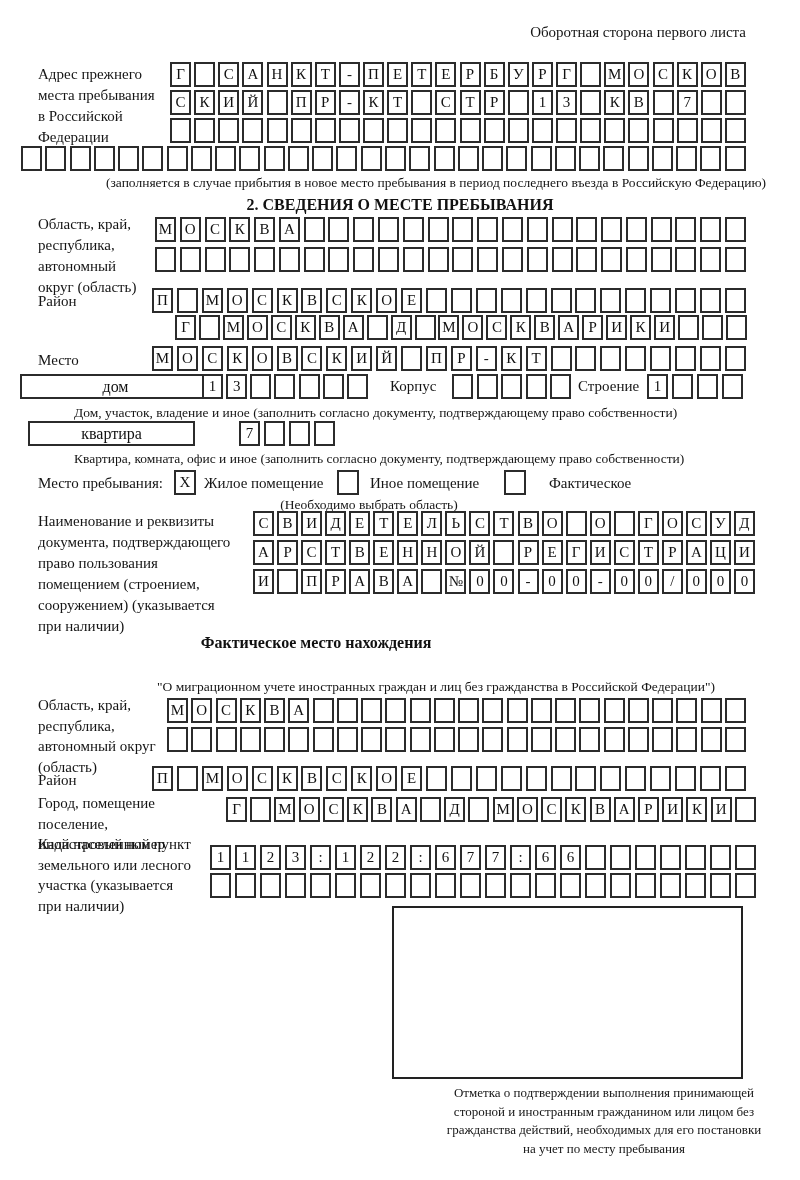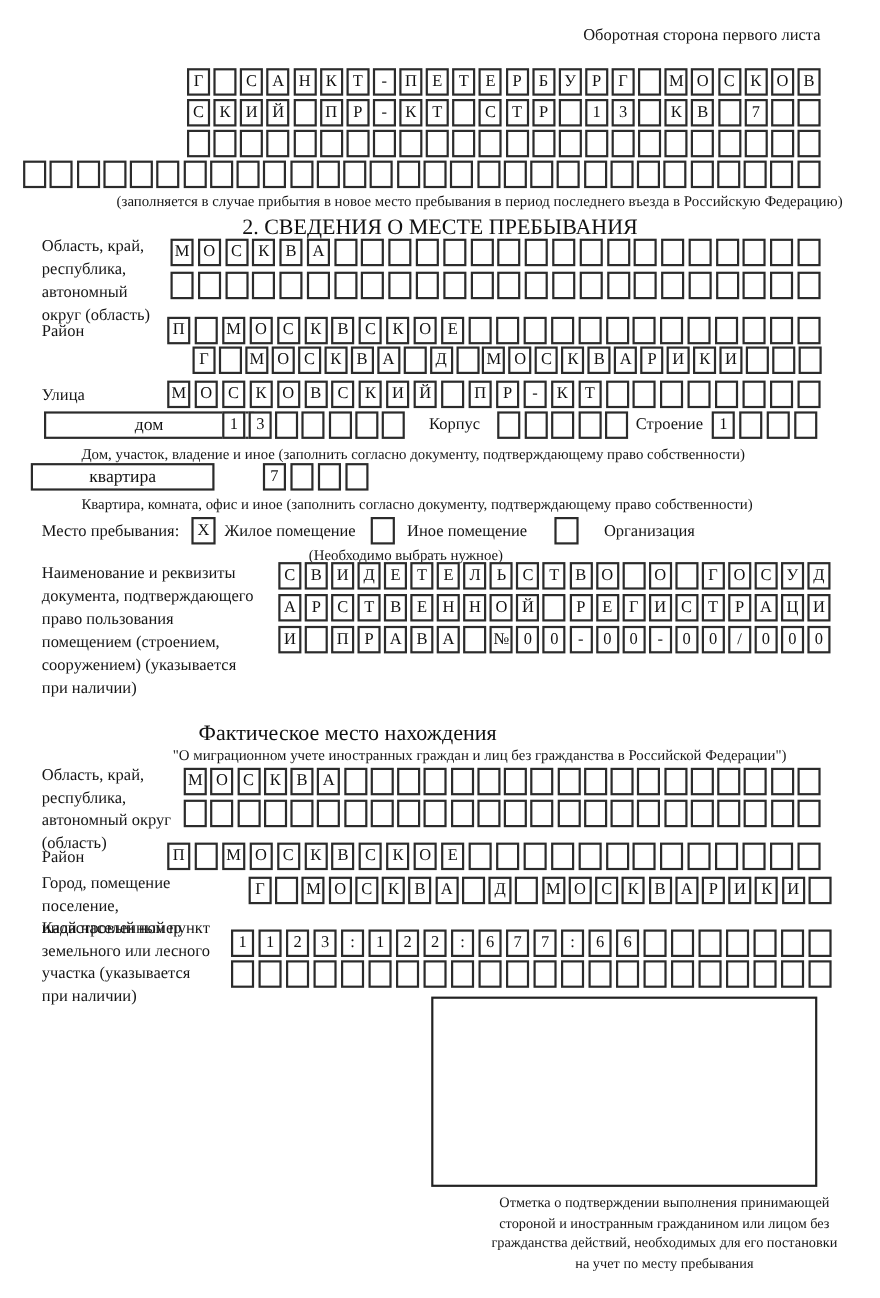--- a/index.html
+++ b/index.html
@@ -5,21 +5,21 @@
   html,body{margin:0;padding:0;}
   body{
     width:800px;height:1180px;background:#ffffff;color:#111;
     font-family:"Liberation Serif", serif;position:relative;overflow:hidden;
   }
   .abs{position:absolute;}
   .label{position:absolute;font-size:15px;line-height:21px;white-space:pre-line;color:#151515;}
   .note{position:absolute;font-size:13.5px;line-height:18px;color:#151515;white-space:pre-line;padding-left:36px;}
   .center{text-align:center;}
   .right{text-align:right;}
-  .title{position:absolute;font-weight:normal;font-size:20px;color:#111;text-align:center;}
+  .title{position:absolute;font-weight:bold;font-size:16px;color:#111;text-align:center;}
   .cellrow{position:absolute;display:flex;justify-content:space-between;}
   .cell{
     width:21px;height:25px;border:2px solid #2b2b2b;box-sizing:border-box;
     display:flex;align-items:center;justify-content:center;
     font-size:15px;color:#111;flex:0 0 auto;background:#fff;
   }
   .widebox{
     position:absolute;border:2px solid #2b2b2b;box-sizing:border-box;height:25px;
     display:flex;align-items:center;justify-content:center;font-size:16px;background:#fff;
   }
@@ -29,20 +29,24 @@
   }
   .bigbox{position:absolute;border:2px solid #222;box-sizing:border-box;background:#fff;}
 </style>
 </head>
 <body>
 
 <div class="abs" style="left:0;top:0;width:800px;height:1180px;">
 
   <div class="label right" style="left:400px;top:22px;width:346px;">Оборотная сторона первого листа</div>
 
+  <div class="label" style="left:38px;top:64px;width:135px;">Адрес прежнего
+места пребывания
+в Российской
+Федерации</div>
   <div class="cellrow" style="left:170px;top:62px;width:576px;">
       <div class="cell">Г</div>
       <div class="cell"></div>
       <div class="cell">С</div>
       <div class="cell">А</div>
       <div class="cell">Н</div>
       <div class="cell">К</div>
       <div class="cell">Т</div>
       <div class="cell">-</div>
       <div class="cell">П</div>
@@ -255,21 +259,21 @@
       <div class="cell">А</div>
       <div class="cell">Р</div>
       <div class="cell">И</div>
       <div class="cell">К</div>
       <div class="cell">И</div>
       <div class="cell"></div>
       <div class="cell"></div>
       <div class="cell"></div>
     </div>
 
-  <div class="label" style="left:38px;top:350px;width:100px;">Улица</div>
+  <div class="label" style="left:38px;top:350px;width:100px;">Место</div>
   <div class="cellrow" style="left:152px;top:346px;width:594px;">
       <div class="cell">М</div>
       <div class="cell">О</div>
       <div class="cell">С</div>
       <div class="cell">К</div>
       <div class="cell">О</div>
       <div class="cell">В</div>
       <div class="cell">С</div>
       <div class="cell">К</div>
       <div class="cell">И</div>
@@ -283,21 +287,21 @@
       <div class="cell"></div>
       <div class="cell"></div>
       <div class="cell"></div>
       <div class="cell"></div>
       <div class="cell"></div>
       <div class="cell"></div>
       <div class="cell"></div>
       <div class="cell"></div>
     </div>
 
-  <div class="widebox" style="left:40px;top:374px;width:191px;">дом</div>
+  <div class="widebox" style="left:20px;top:374px;width:191px;">дом</div>
   <div class="cellrow" style="left:202px;top:374px;width:166px;">
       <div class="cell">1</div>
       <div class="cell">3</div>
       <div class="cell"></div>
       <div class="cell"></div>
       <div class="cell"></div>
       <div class="cell"></div>
       <div class="cell"></div>
     </div>
   <div class="label" style="left:390px;top:376px;">Корпус</div>
@@ -325,22 +329,22 @@
       <div class="cell"></div>
     </div>
   <div class="note" style="left:38px;top:450px;width:740px;">Квартира, комната, офис и иное (заполнить согласно документу, подтверждающему право собственности)</div>
 
   <div class="label" style="left:38px;top:473px;">Место пребывания:</div>
   <div class="checkbox" style="left:174px;top:470px;">X</div>
   <div class="label" style="left:204px;top:473px;">Жилое помещение</div>
   <div class="checkbox" style="left:337px;top:470px;"></div>
   <div class="label" style="left:370px;top:473px;">Иное помещение</div>
   <div class="checkbox" style="left:504px;top:470px;"></div>
-  <div class="label" style="left:549px;top:473px;">Организация</div>
-  <div class="note center" style="left:183px;top:496px;width:300px;">(Необходимо выбрать нужное)</div>
+  <div class="label" style="left:549px;top:473px;">Фактическое</div>
+  <div class="note center" style="left:183px;top:496px;width:300px;">(Необходимо выбрать область)</div>
 
   <div class="label" style="left:38px;top:511px;width:215px;">Наименование и реквизиты
 документа, подтверждающего
 право пользования
 помещением (строением,
 сооружением) (указывается
 при наличии)</div>
   <div class="cellrow" style="left:253px;top:511px;width:502px;">
       <div class="cell">С</div>
       <div class="cell">В</div>
@@ -404,21 +408,21 @@
       <div class="cell">0</div>
       <div class="cell">-</div>
       <div class="cell">0</div>
       <div class="cell">0</div>
       <div class="cell">/</div>
       <div class="cell">0</div>
       <div class="cell">0</div>
       <div class="cell">0</div>
     </div>
 
-  <div class="title" style="left:0;top:656px;width:632px;">Фактическое место нахождения</div>
+  <div class="title" style="left:0;top:634px;width:632px;">Фактическое место нахождения</div>
   <div class="note center" style="left:0;top:678px;width:800px;">"О миграционном учете иностранных граждан и лиц без гражданства в Российской Федерации")</div>
 
   <div class="label" style="left:38px;top:695px;width:145px;line-height:20.5px;">Область, край,
 республика,
 автономный округ
 (область)</div>
   <div class="cellrow" style="left:167px;top:698px;width:579px;">
       <div class="cell">М</div>
       <div class="cell">О</div>
       <div class="cell">С</div>

